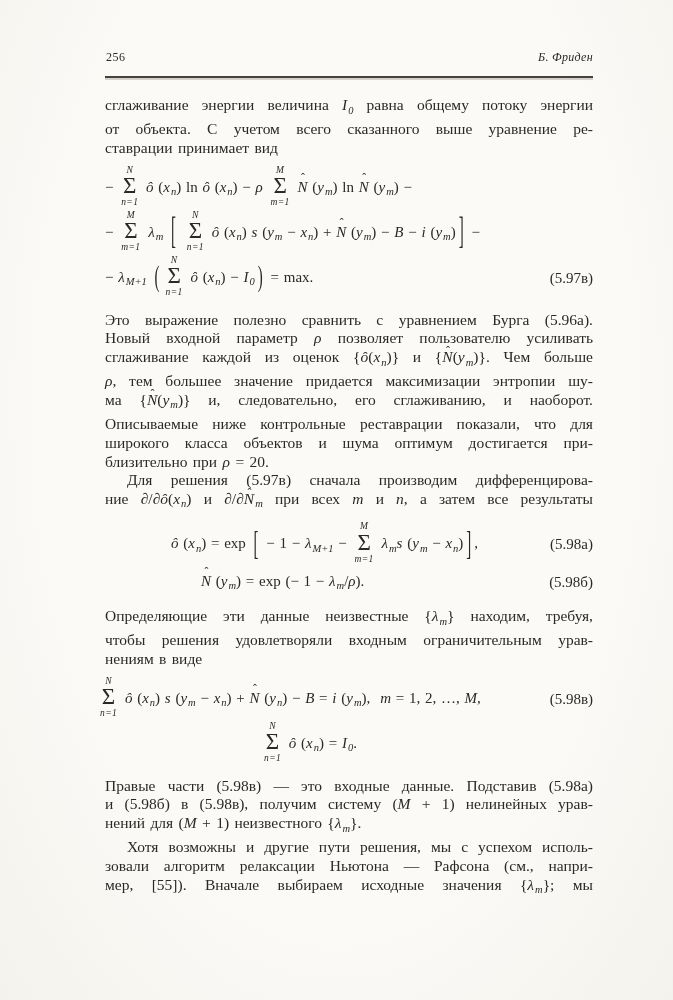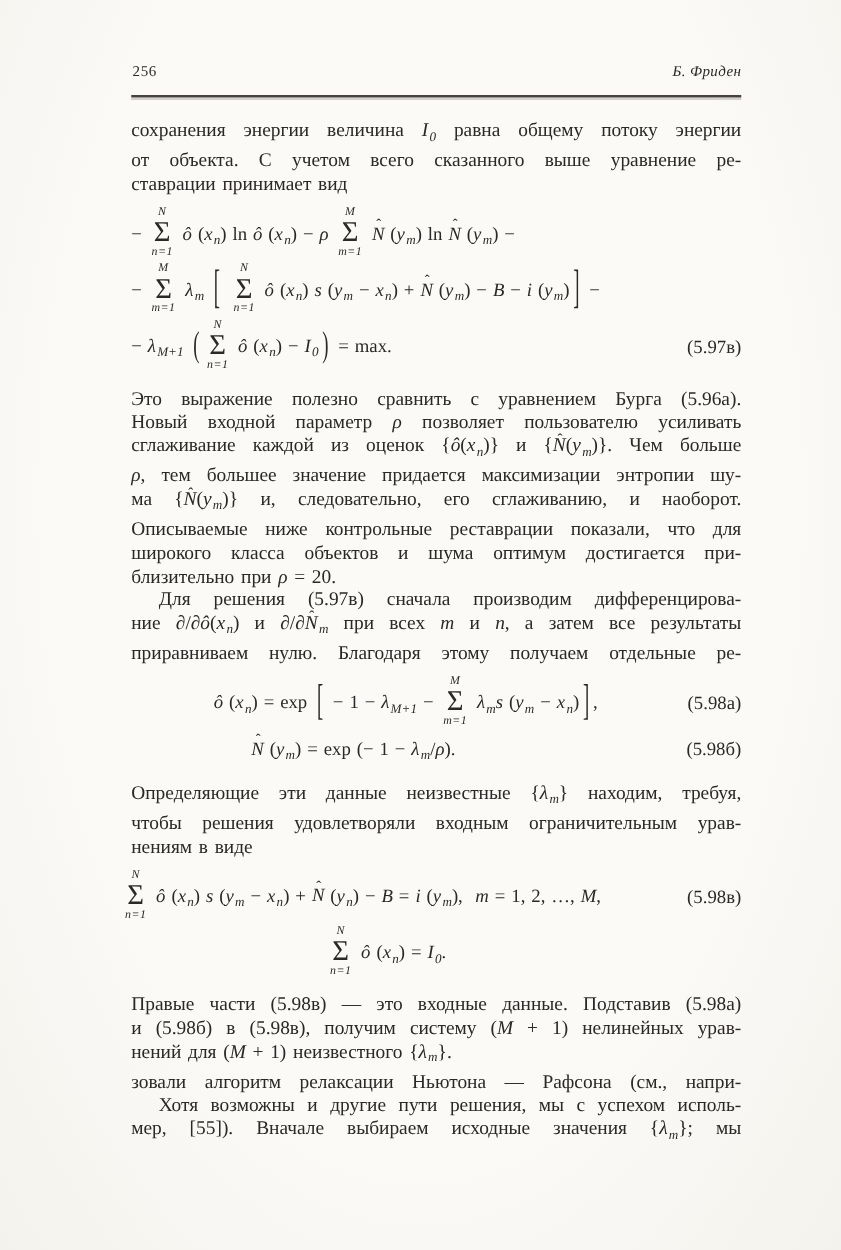--- a/index.html
+++ b/index.html
@@ -41,21 +41,21 @@
 
 <div class="page">
   <div class="inner">
     <div class="header">
       <span class="pagenum">256</span>
       <span class="runhead">Б. Фриден</span>
     </div>
     <div class="rule"></div>
     <div class="bodytext" id="bodytext">
         <div class="para">
-          <div class="line"><span class="rm">сохранения энергии величина </span><span class="it">I</span><span class="sb">0</span><span class="rm"> равна общему потоку энергии</span></div>
+          <div class="line"><span class="rm">сглаживание энергии величина </span><span class="it">I</span><span class="sb">0</span><span class="rm"> равна общему потоку энергии</span></div>
           <div class="line"><span class="rm">от объекта. С учетом всего сказанного выше уравнение ре-</span></div>
           <div class="line last"><span class="rm">ставрации принимает вид</span></div>
         </div>
         <div class="equation">
           <div class="eqrow">
             <span class="eqc"><span class="rm">− </span><span class="sum">
                 <span class="sl">N</span>
                 <span class="sg">Σ</span>
                 <span class="sl">n=1</span>
               </span><span class="rm"> </span><span class="it">ô</span><span class="rm"> (</span><span class="it">x</span><span class="sb">n</span><span class="rm">) ln </span><span class="it">ô</span><span class="rm"> (</span><span class="it">x</span><span class="sb">n</span><span class="rm">) − </span><span class="it">ρ</span><span class="rm"> </span><span class="sum">
@@ -90,21 +90,20 @@
           <div class="line"><span class="rm">сглаживание каждой из оценок {</span><span class="it">ô</span><span class="rm">(</span><span class="it">x</span><span class="sb">n</span><span class="rm">)} и {</span><span class="hw"><span class="hx">ˆ</span><span class="it">N</span></span><span class="rm">(</span><span class="it">y</span><span class="sb">m</span><span class="rm">)}. Чем больше</span></div>
           <div class="line"><span class="it">ρ</span><span class="rm">, тем большее значение придается максимизации энтропии шу-</span></div>
           <div class="line"><span class="rm">ма {</span><span class="hw"><span class="hx">ˆ</span><span class="it">N</span></span><span class="rm">(</span><span class="it">y</span><span class="sb">m</span><span class="rm">)} и, следовательно, его сглаживанию, и наоборот.</span></div>
           <div class="line"><span class="rm">Описываемые ниже контрольные реставрации показали, что для</span></div>
           <div class="line"><span class="rm">широкого класса объектов и шума оптимум достигается при-</span></div>
           <div class="line last"><span class="rm">близительно при </span><span class="it">ρ</span><span class="rm"> = 20.</span></div>
         </div>
         <div class="para">
           <div class="line indent"><span class="rm">Для решения (5.97в) сначала производим дифференцирова-</span></div>
           <div class="line"><span class="rm">ние </span><span class="it">∂</span><span class="rm">/</span><span class="it">∂ô</span><span class="rm">(</span><span class="it">x</span><span class="sb">n</span><span class="rm">) и </span><span class="it">∂</span><span class="rm">/</span><span class="it">∂</span><span class="hw"><span class="hx">ˆ</span><span class="it">N</span></span><span class="sb">m</span><span class="rm"> при всех </span><span class="it">m</span><span class="rm"> и </span><span class="it">n</span><span class="rm">, а затем все результаты</span></div>
-          <div class="line"><span class="rm">приравниваем нулю. Благодаря этому получаем отдельные ре-</span></div>
         </div>
         <div class="equation">
           <div class="eqrow">
             <span class="eqc" style="margin-left: 66px;"><span class="it">ô</span><span class="rm"> (</span><span class="it">x</span><span class="sb">n</span><span class="rm">) = exp </span><span class="dl" style="transform: scaleY(2.3);">[</span><span class="rm"> − 1 − </span><span class="it">λ</span><span class="sb">M+1</span><span class="rm"> − </span><span class="sum">
                 <span class="sl">M</span>
                 <span class="sg">Σ</span>
                 <span class="sl">m=1</span>
               </span><span class="rm"> </span><span class="it">λ</span><span class="sb">m</span><span class="it">s</span><span class="rm"> (</span><span class="it">y</span><span class="sb">m</span><span class="rm"> − </span><span class="it">x</span><span class="sb">n</span><span class="rm">)</span><span class="dl" style="transform: scaleY(2.3);">]</span><span class="rm">,</span></span>
             <span class="eqn">(5.98а)</span>
           </div>
@@ -134,19 +133,19 @@
                 <span class="sl">n=1</span>
               </span><span class="rm"> </span><span class="it">ô</span><span class="rm"> (</span><span class="it">x</span><span class="sb">n</span><span class="rm">) = </span><span class="it">I</span><span class="sb">0</span><span class="rm">.</span></span>
           </div>
         </div>
         <div class="para">
           <div class="line"><span class="rm">Правые части (5.98в) — это входные данные. Подставив (5.98а)</span></div>
           <div class="line"><span class="rm">и (5.98б) в (5.98в), получим систему (</span><span class="it">M</span><span class="rm"> + 1) нелинейных урав-</span></div>
           <div class="line last"><span class="rm">нений для (</span><span class="it">M</span><span class="rm"> + 1) неизвестного {</span><span class="it">λ</span><span class="sb">m</span><span class="rm">}.</span></div>
         </div>
         <div class="para">
+          <div class="line indent"><span class="rm">Хотя возможны и другие пути решения, мы с успехом исполь-</span></div>
           <div class="line"><span class="rm">зовали алгоритм релаксации Ньютона — Рафсона (см., напри-</span></div>
-          <div class="line indent"><span class="rm">Хотя возможны и другие пути решения, мы с успехом исполь-</span></div>
           <div class="line"><span class="rm">мер, [55]). Вначале выбираем исходные значения {</span><span class="it">λ</span><span class="sb">m</span><span class="rm">}; мы</span></div>
         </div>
       </div>
   </div>
 </div>
 
 </body></html>

